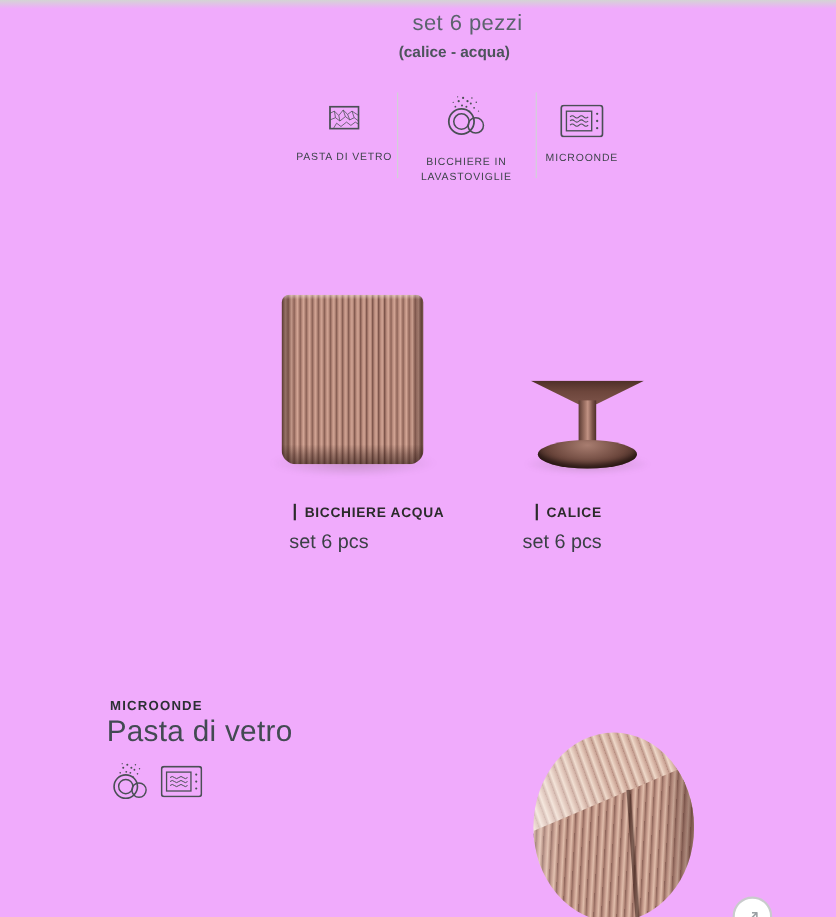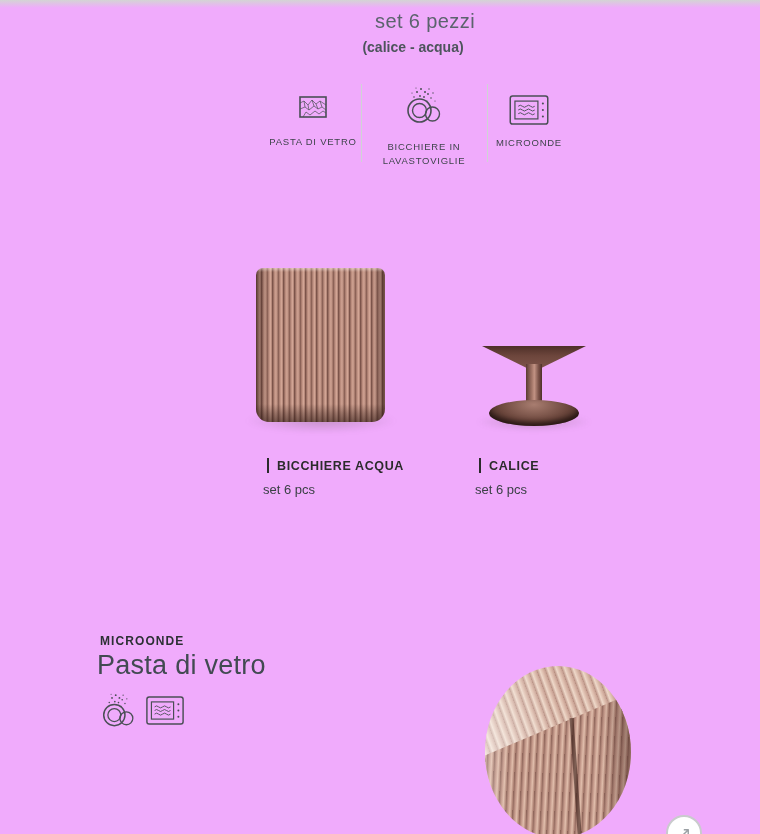--- a/index.html
+++ b/index.html
@@ -63,21 +63,21 @@
   .shadow-1{left:242px;top:408px;width:158px;height:26px;}
   .shadow-2{left:474px;top:412px;width:120px;height:20px;}
 
   
   .caption{position:absolute;}
   .caption-1{left:263px;top:458px;}
   .caption-2{left:475px;top:458px;}
   .caption-name-row{display:flex;align-items:center;margin-left:4px;justify-content:flex-end;}
   .caption-bar{width:2px;height:15px;background:#2b2b2b;margin-right:8px;}
   .caption-name{font-weight:700;font-size:12.5px;letter-spacing:.05em;color:#2b2b2b;white-space:nowrap;}
-  .caption-set{margin-top:9px;font-size:13px;color:#3a4045;}
+  .caption-set{margin-top:9px;font-size:18px;color:#3a4045;}
 
   
   .mat-eyebrow{position:absolute;left:100px;top:634px;font-weight:700;font-size:12px;
     letter-spacing:.09em;color:#2c3034;}
   .mat-title{position:absolute;left:97px;top:650px;font-size:27px;font-weight:300;
     letter-spacing:.01em;color:#424a52;}
   .mat-icons{position:absolute;left:100px;top:690px;display:flex;align-items:flex-end;gap:9px;}
   .mat-desc{position:absolute;left:100px;top:733px;font-size:13.5px;line-height:1.55;color:#3a4046;}
   .mat-desc span{display:block;}
 

